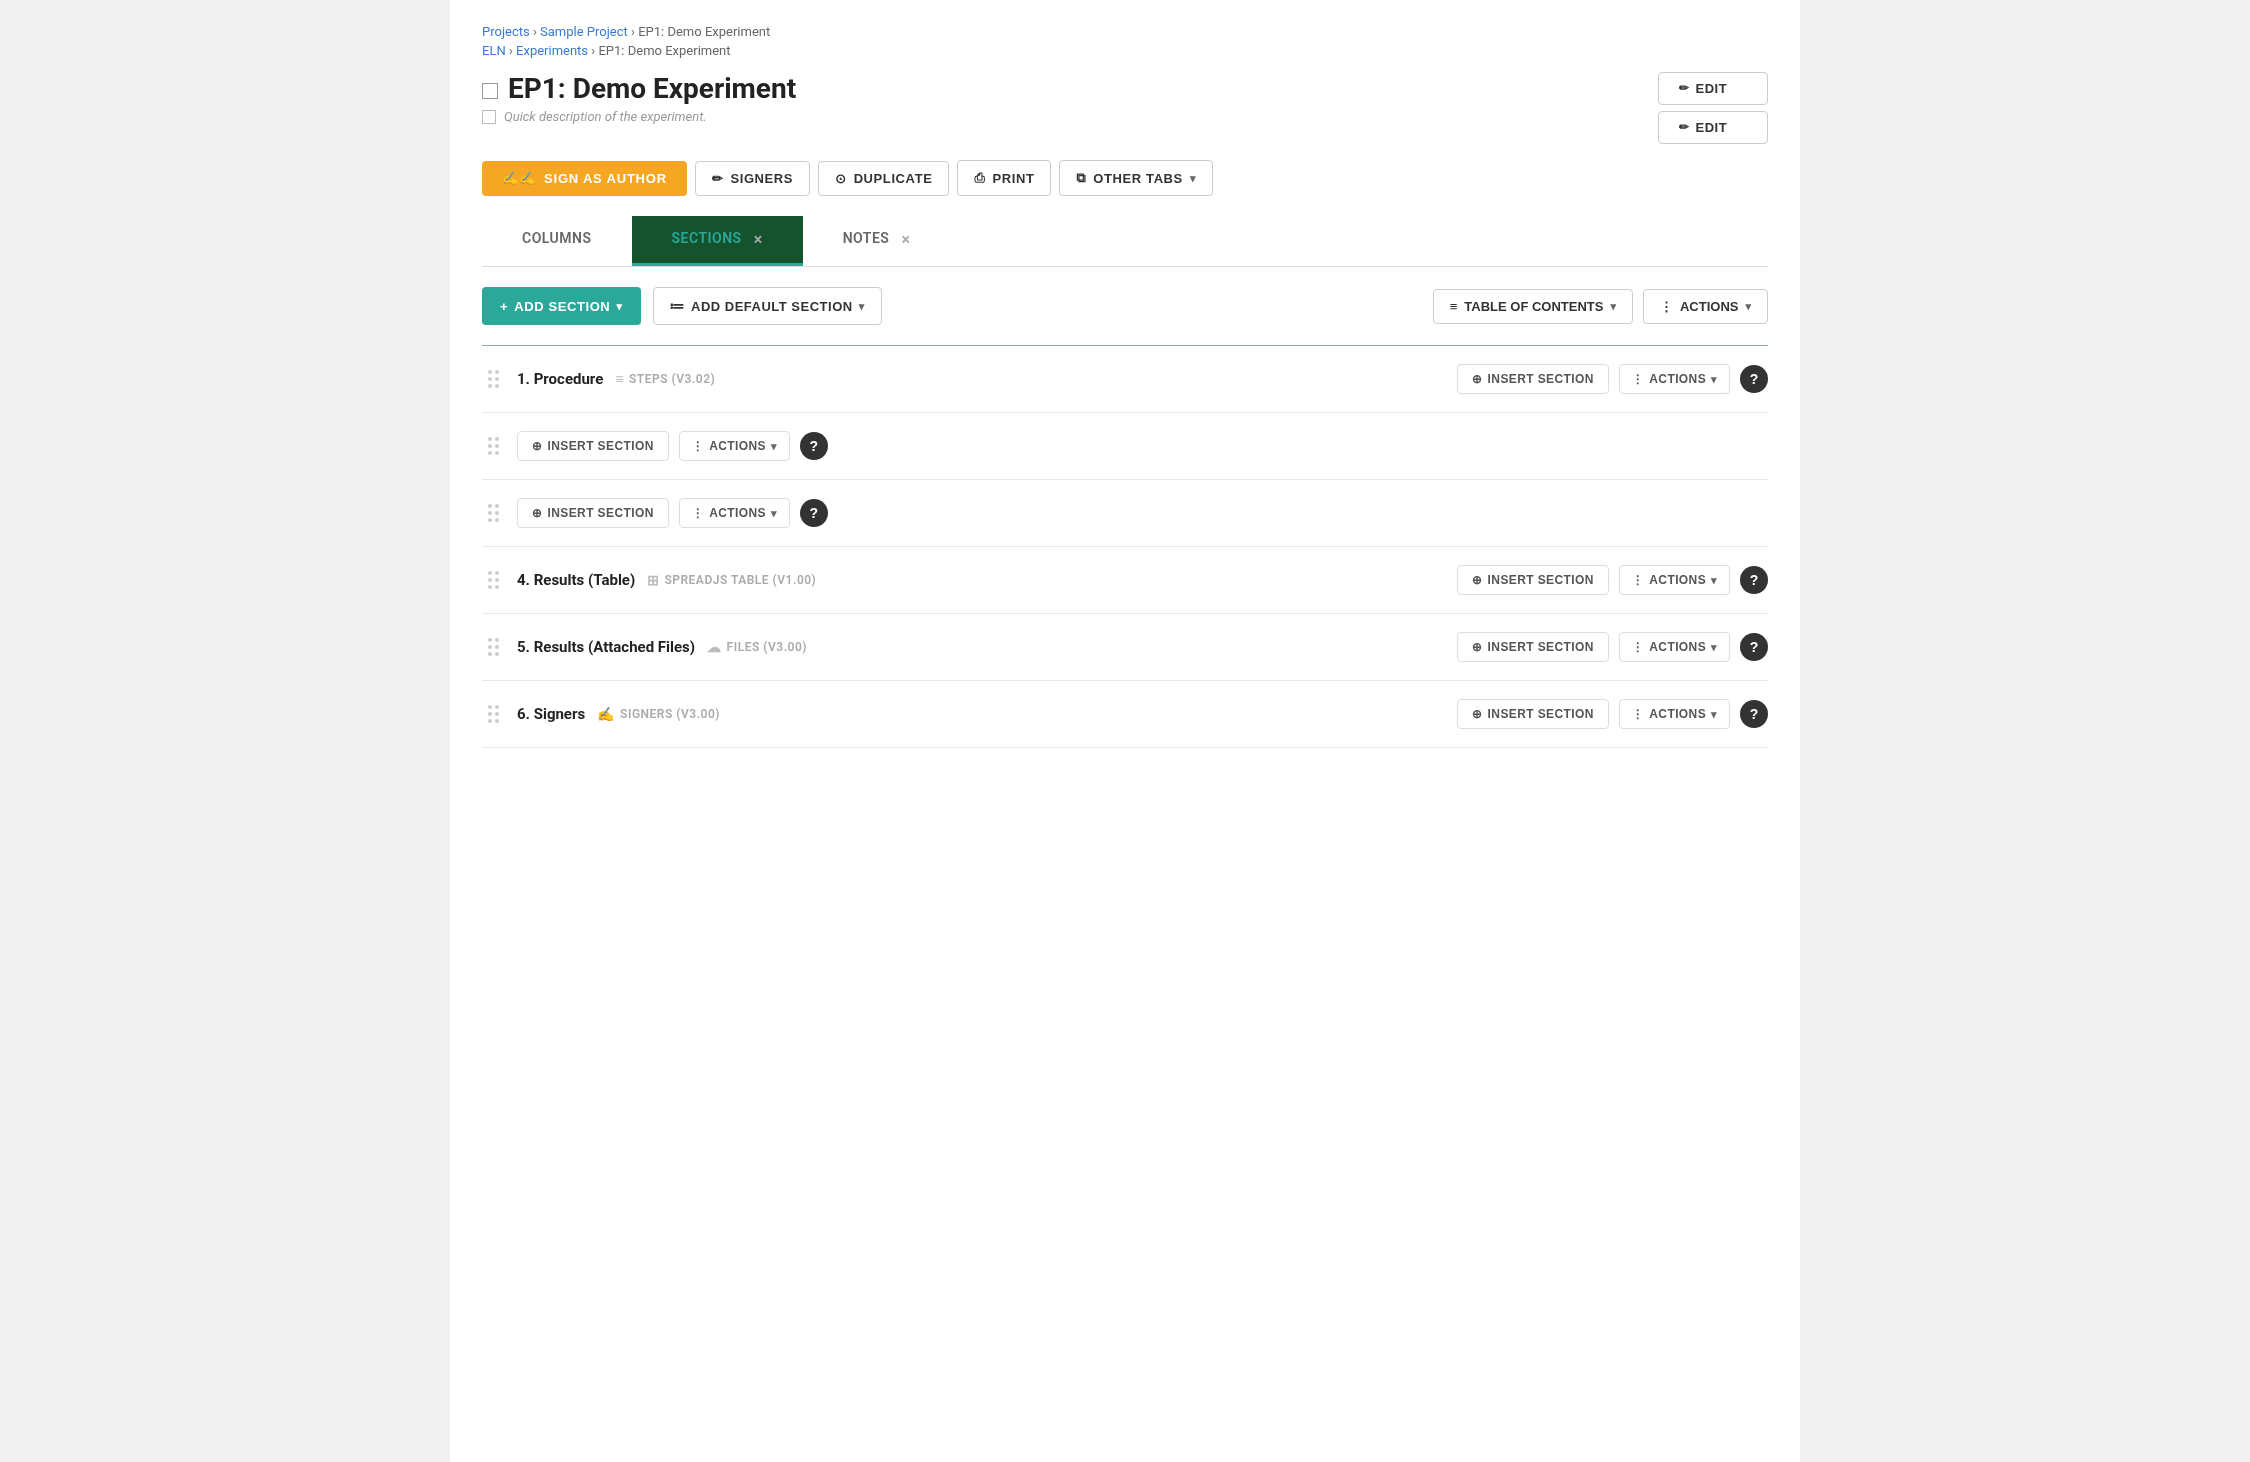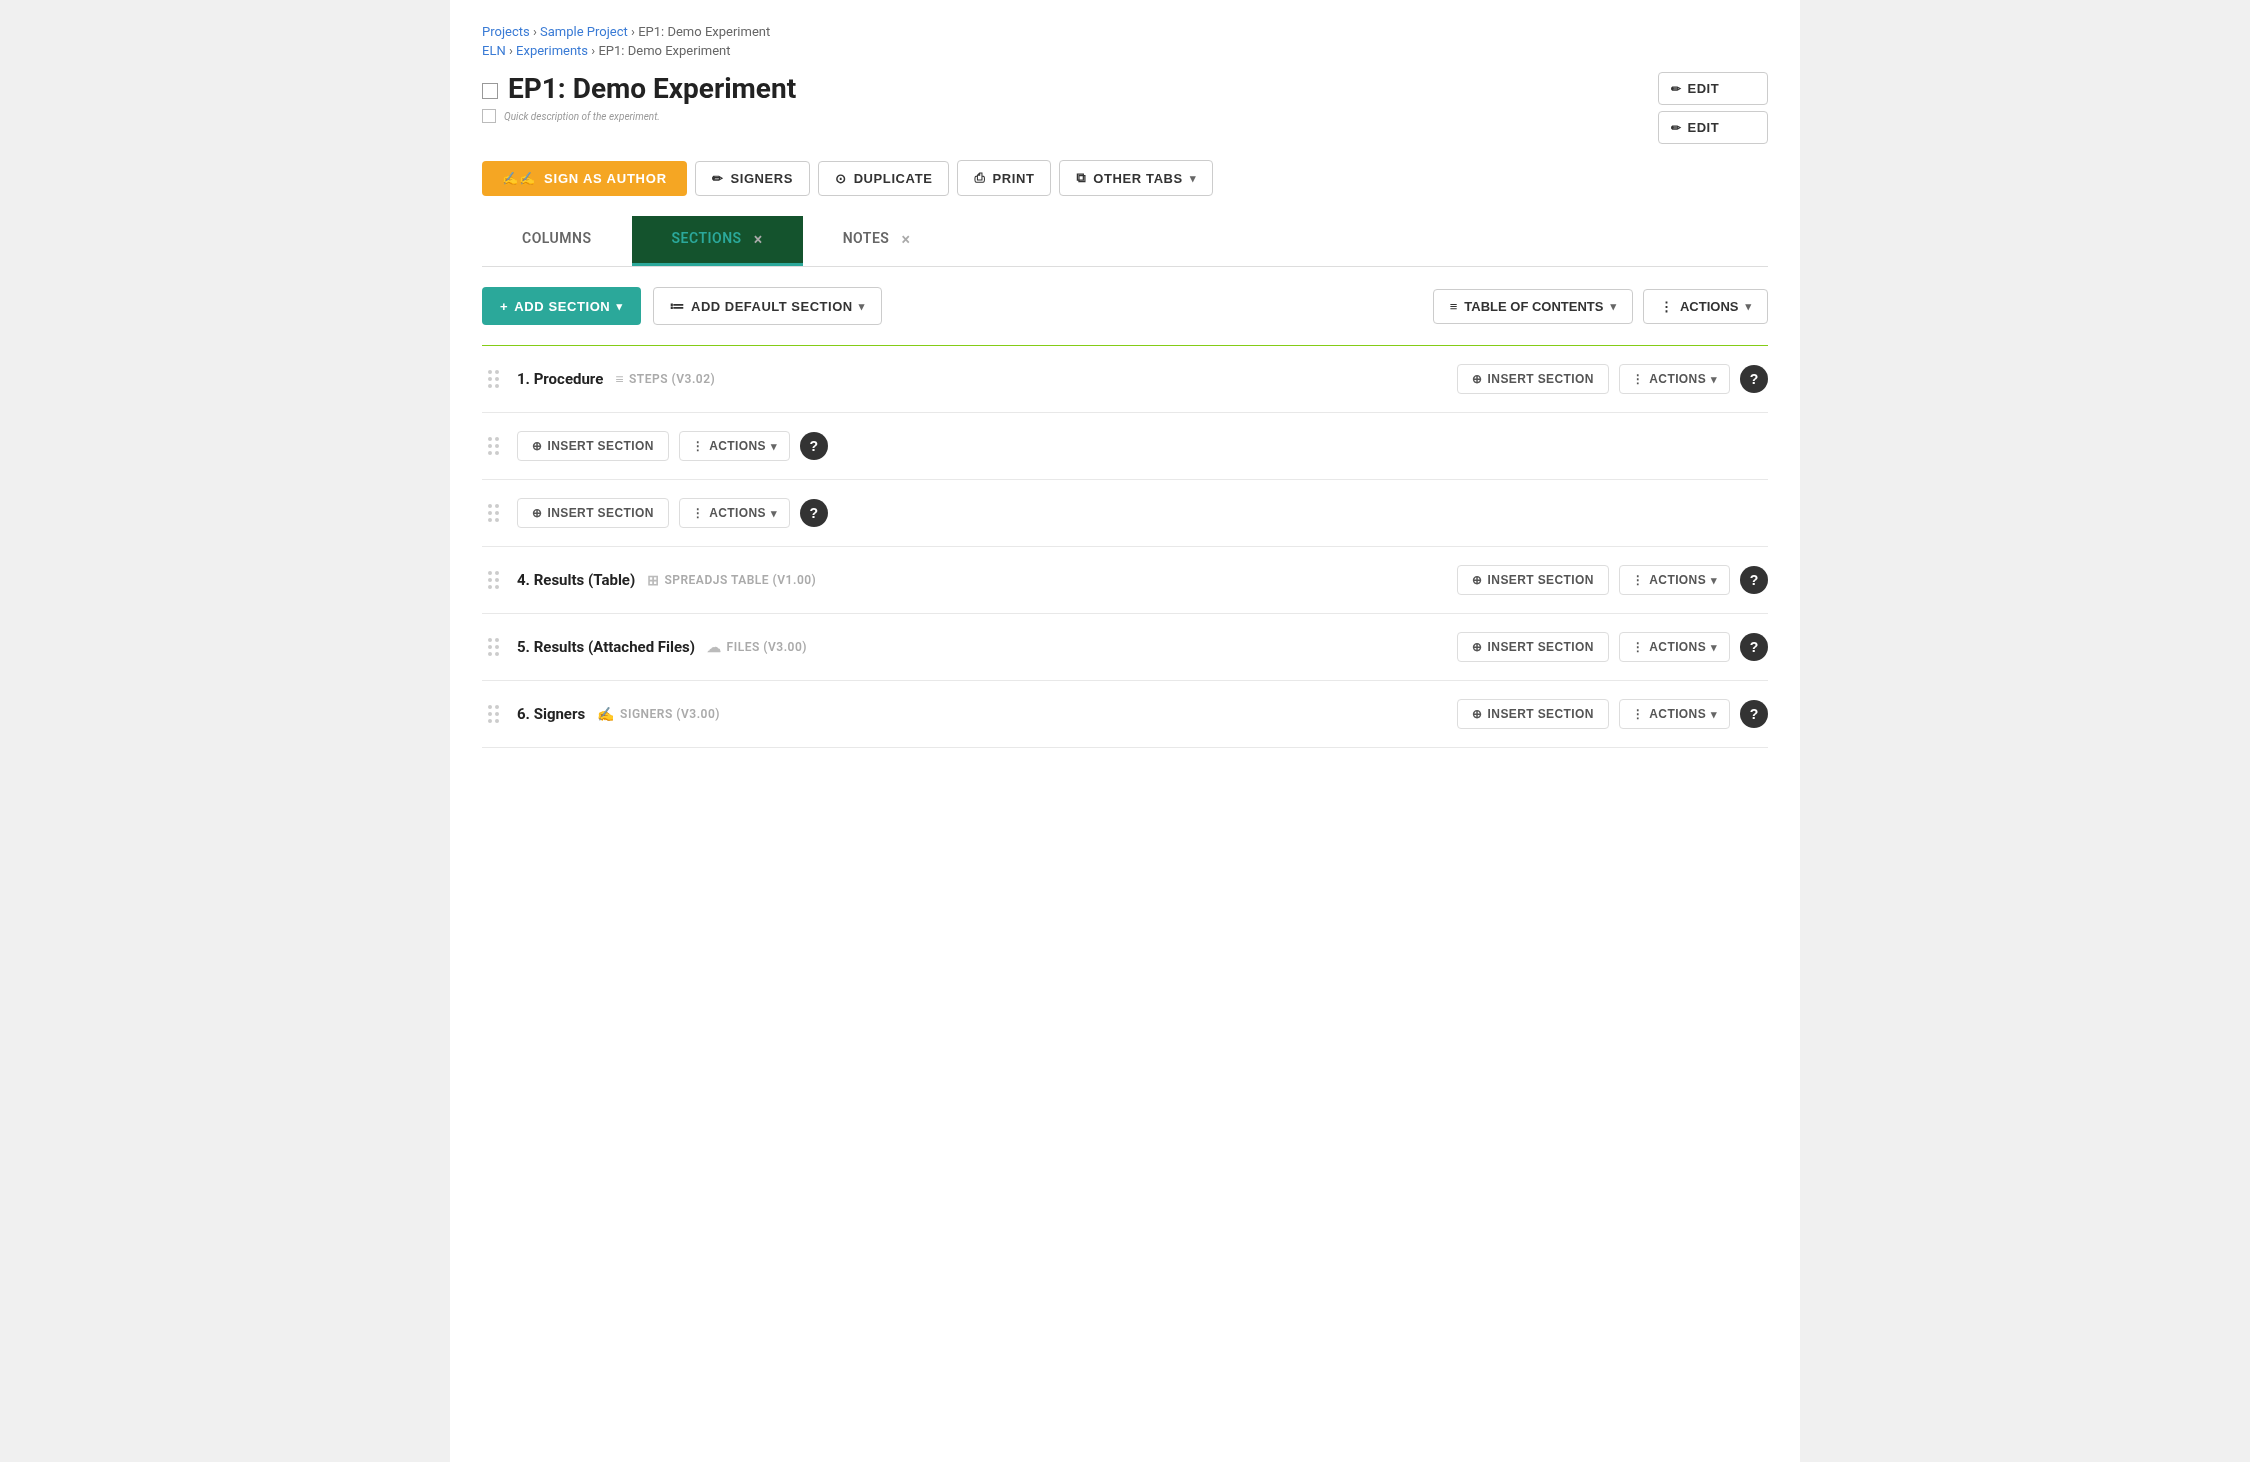--- a/index.html
+++ b/index.html
@@ -67,36 +67,36 @@
     }
     .desc-checkbox {
       width: 14px;
       height: 14px;
       border: 1.5px solid #bbb;
       background: #fff;
       flex-shrink: 0;
     }
     .page-description {
       color: #999;
-      font-size: 10px;
+      font-size: 13px;
       font-style: italic;
     }
 
     
     .edit-buttons-area {
       display: flex;
       flex-direction: column;
       gap: 6px;
       align-items: flex-end;
     }
     .edit-btn {
       display: flex;
-      align-items: flex-end;
+      align-items: flex-start;
       gap: 6px;
-      padding: 8px 12px;
+      padding: 8px 20px;
       border: 1.5px solid #ccc;
       background: #fff;
       border-radius: 4px;
       cursor: pointer;
       font-size: 13px;
       font-weight: 600;
       color: #333;
       letter-spacing: 0.5px;
       min-width: 110px;
     }

